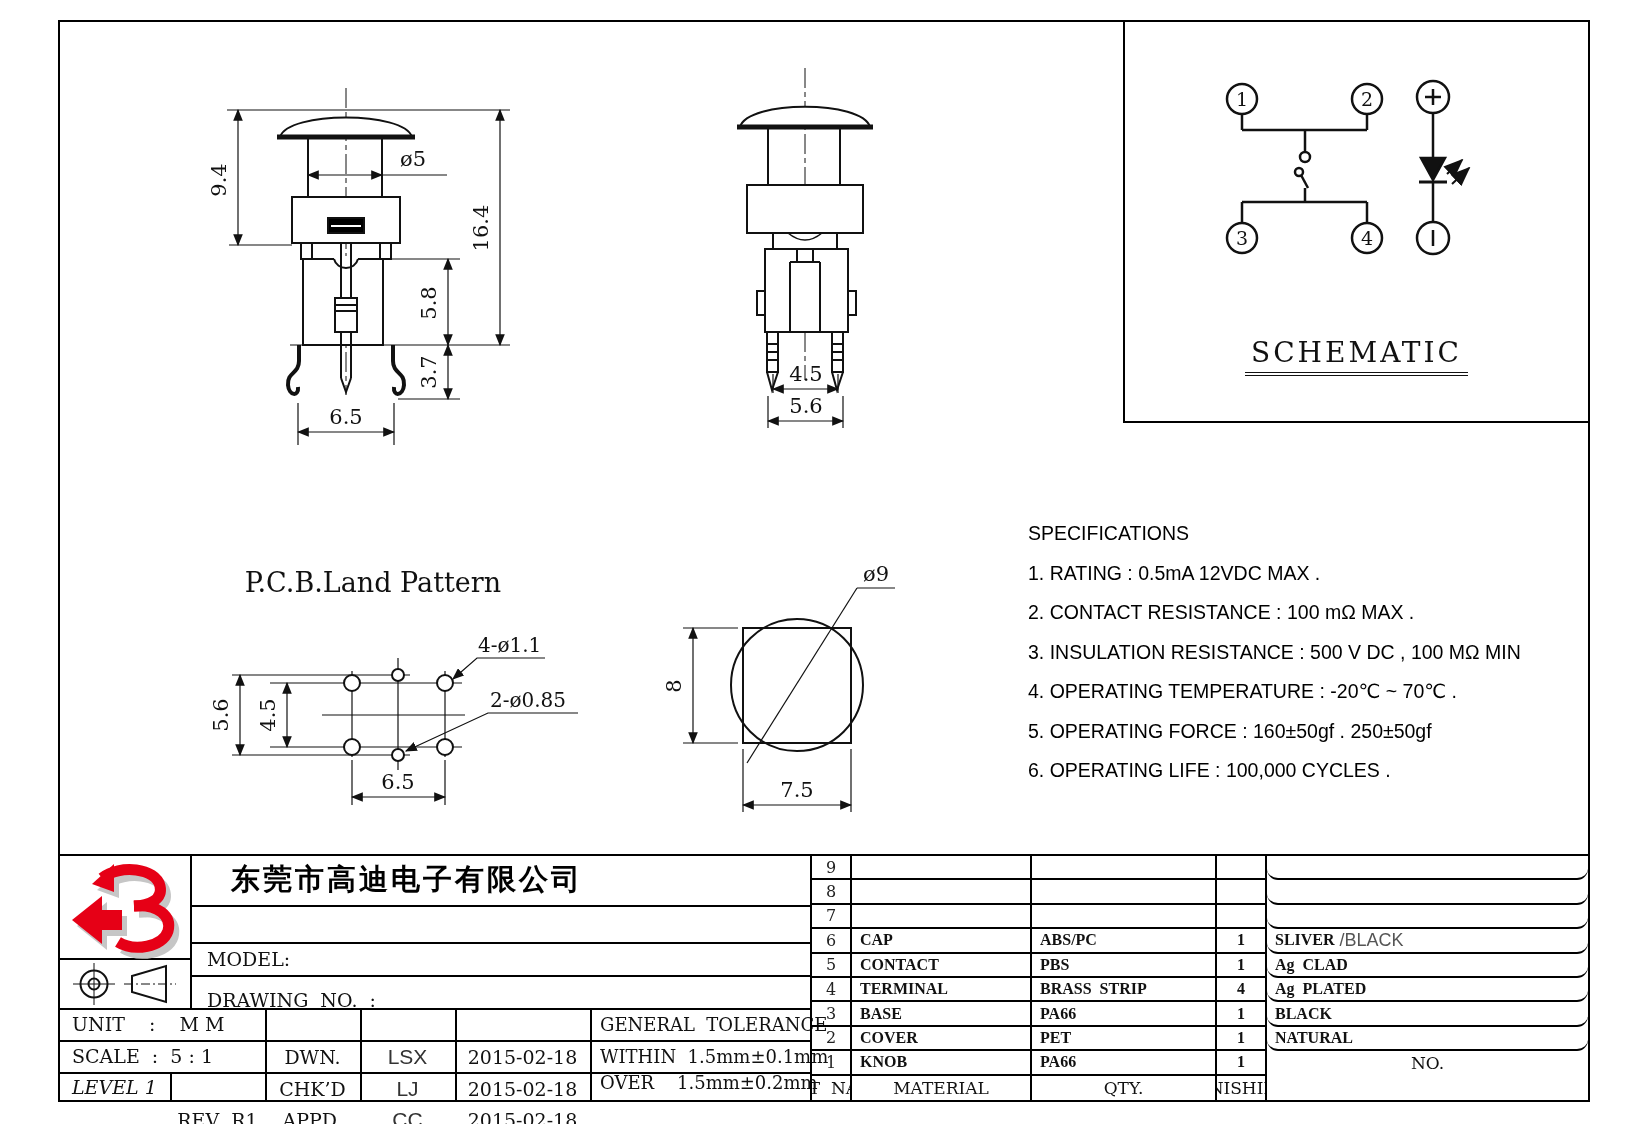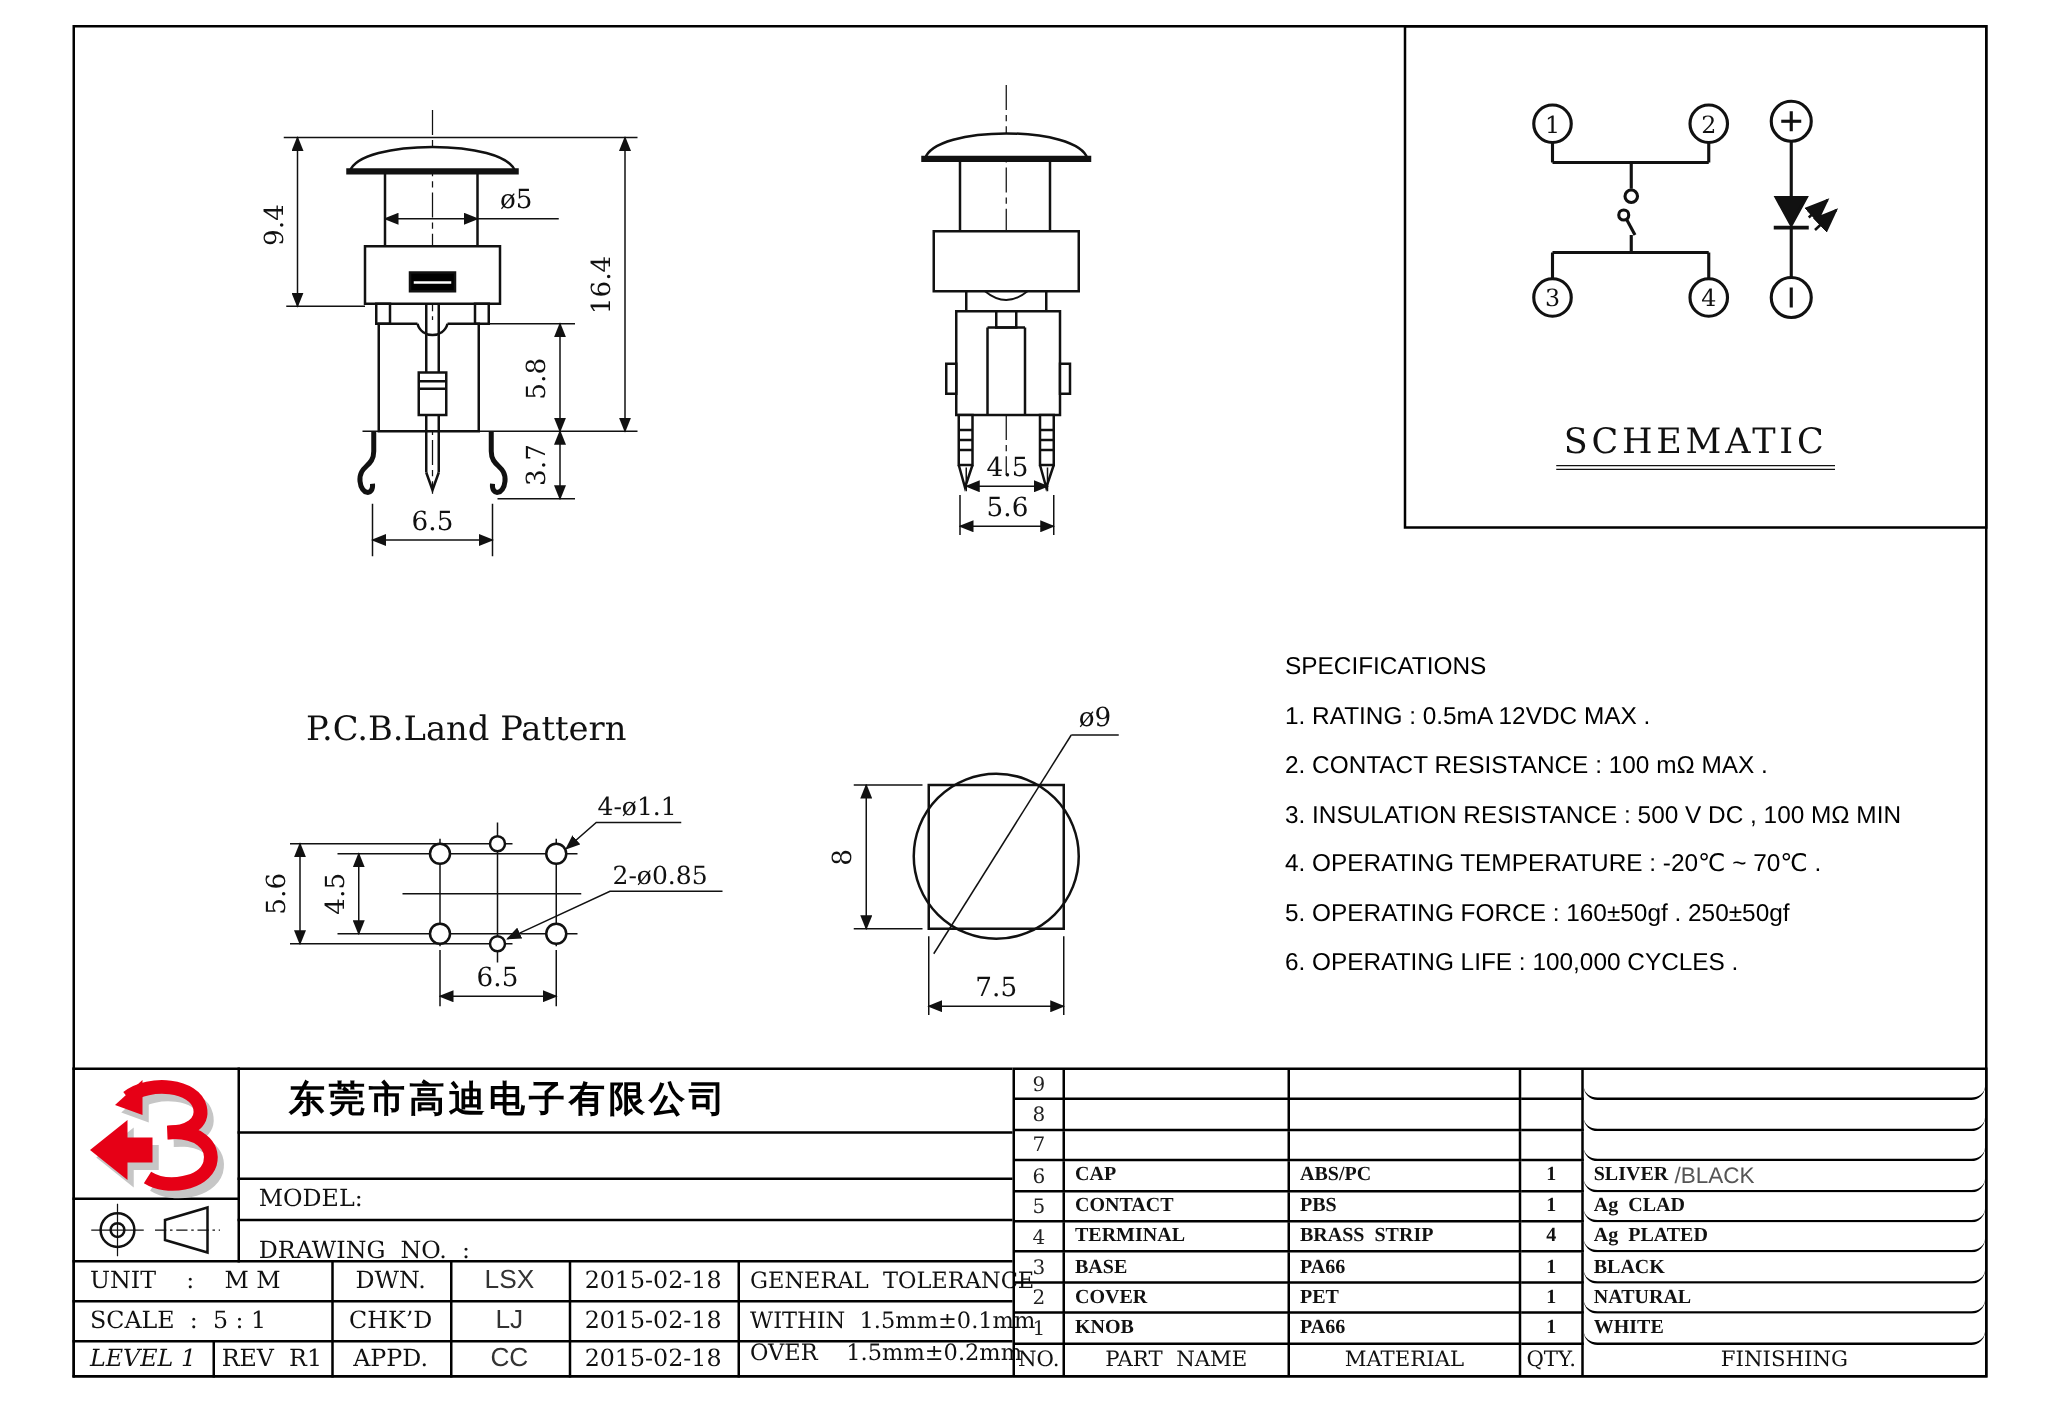--- a/index.html
+++ b/index.html
@@ -7,21 +7,21 @@
          font-family:"DejaVu Serif",serif;color:#111;}
   .abs{position:absolute;}
   .ln{position:absolute;background:#000;}
   svg{overflow:visible;}
   svg line,svg path,svg rect,svg circle,svg polyline{vector-effect:none;}
   .dwg-stroke{stroke:#111;fill:none;stroke-width:2;}
   .thin{stroke:#111;stroke-width:1.2;fill:none;}
   .dimtxt{font-family:"DejaVu Serif",serif;font-size:21px;fill:#111;}
   .ldrtxt{font-family:"DejaVu Serif",serif;font-size:20px;fill:#111;}
   .serifcell{font-family:"DejaVu Serif",serif;font-size:19px;color:#111;display:flex;align-items:center;white-space:pre;}
-  .center{justify-content:center;}
+  .center{justify-content:center;margin-top:33px;}
   .sans{font-family:"Liberation Sans","DejaVu Sans",sans-serif;}
   #company{font-family:"Liberation Sans","DejaVu Sans",sans-serif;font-weight:bold;font-size:29px;
            letter-spacing:3px;display:flex;align-items:center;padding-left:36px;color:#000;}
   #specs{font-family:"Liberation Sans","DejaVu Sans",sans-serif;font-size:19.5px;color:#000000;line-height:39.5px;}
   #schematic-title-wrap{text-align:center;}
   #schematic-title{display:inline-block;font-family:"DejaVu Serif",serif;font-size:28px;letter-spacing:3px;
            border-bottom:4px double #111;padding:0 6px 3px 6px;}
   
   #bom{position:absolute;left:810px;top:854px;width:780px;height:248px;border:2px solid #000;
        box-sizing:border-box;display:grid;grid-template-columns:40px 180px 185px 50px 321px;
@@ -376,21 +376,20 @@
     <div class="bc bno">2</div>
     <div class="bc bpart">COVER</div>
     <div class="bc bpart">PET</div>
     <div class="bc bqty">1</div>
     <div class="bc bfin">NATURAL</div>
 
     <div class="bc bno">1</div>
     <div class="bc bpart">KNOB</div>
     <div class="bc bpart">PA66</div>
     <div class="bc bqty">1</div>
-    <div class="bc bfin">WHITE</div>
 
     <div class="bc bhead">NO.</div>
     <div class="bc bhead">PART  NAME</div>
     <div class="bc bhead">MATERIAL</div>
     <div class="bc bhead">QTY.</div>
     <div class="bc bhead">FINISHING</div>
   </div>
 
 </div>
 

